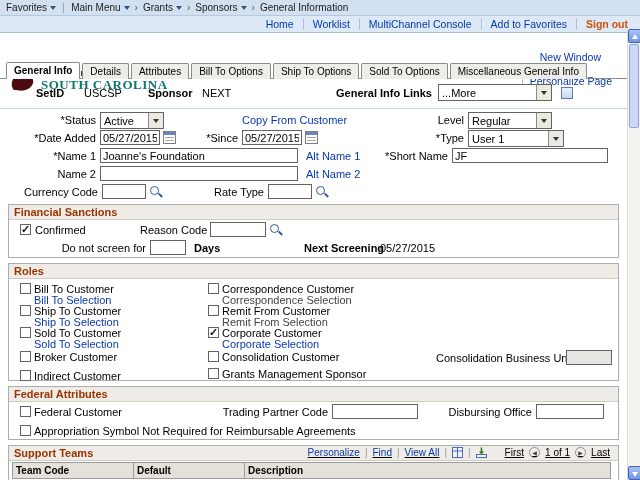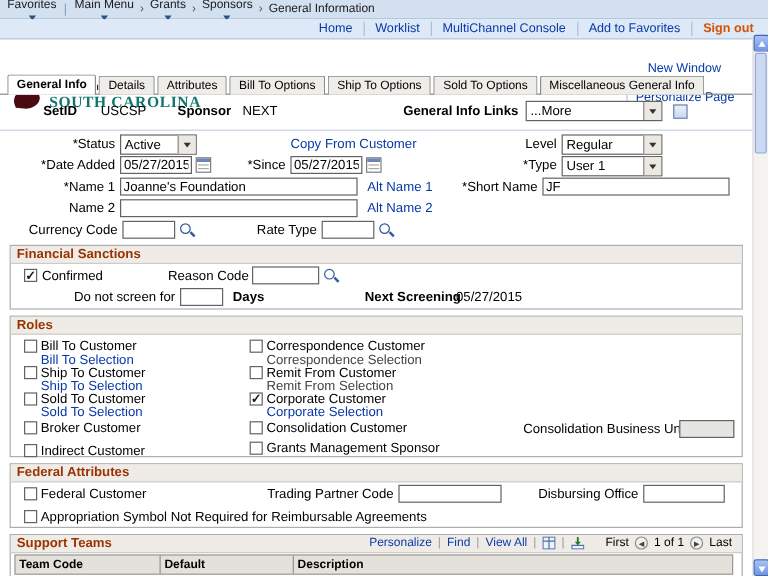--- a/index.html
+++ b/index.html
@@ -6,21 +6,21 @@
   html,body{background:#fff;}
   body{font-family:"Liberation Sans",sans-serif;}
   .page{position:relative;width:640px;height:480px;background:#fff;overflow:hidden;font-size:11px;color:#000;}
   .abs{position:absolute;}
   .lnk{color:#0839a8;cursor:pointer;text-decoration:none;}
   .lab{position:absolute;text-align:right;white-space:nowrap;}
   .blbl{font-weight:bold;white-space:nowrap;}
   .val{white-space:nowrap;}
   
   .bar1{position:absolute;top:0;left:0;right:0;height:16px;background:#d2e0f0;border-bottom:1px solid #b6c8dd;display:flex;align-items:center;padding-left:6px;font-size:10px;color:#1b1b1b;}
-  .bc-item{display:flex;align-items:center;gap:3px;cursor:pointer;white-space:nowrap;flex-direction:column;}
+  .bc-item{display:flex;align-items:center;gap:3px;cursor:pointer;white-space:nowrap;}
   .dd{width:0;height:0;border-left:3px solid transparent;border-right:3px solid transparent;border-top:4px solid #2c5380;}
   .bc-sep::before{content:"\203A";color:#555;margin:0 5px;}
   .bc-pipe{border-left:1px solid #8fa5bd;height:10px;margin:0 7px;}
   .bar2{position:absolute;top:16px;left:0;right:0;height:17px;background:#dde9f6;border-bottom:1px solid #a9bdd2;display:flex;align-items:center;justify-content:flex-end;padding-right:12px;font-size:10.5px;}
   .bar2 .nav-lnk{margin-left:9px;padding-left:9px;border-left:1px solid #aebfd4;}
   .bar2 .first{border-left:none;}
   .signout{color:#d4520a;font-weight:bold;}
   
   .hdrarea{position:absolute;top:33px;left:0;right:13px;height:29px;background:#fff;}
   .logo{position:absolute;top:36px;left:8px;display:flex;align-items:center;gap:5px;}
@@ -49,21 +49,21 @@
   .mag::before{content:"";position:absolute;left:1px;top:1px;width:7px;height:7px;border:1.5px solid #30589c;border-radius:50%;}
   .mag::after{content:"";position:absolute;left:8.5px;top:9px;width:4.5px;height:2px;background:#30589c;transform:rotate(45deg);}
   .cal{position:absolute;width:13px;height:13px;border:1px solid #7e7e7e;background:#fff;cursor:pointer;}
   .cal::before{content:"";display:block;height:3px;background:#6a87b8;}
   .cal::after{content:"";display:block;margin:2px 1px 0 1px;height:1px;background:#aaa;box-shadow:0 3px 0 #aaa;}
   
   .gbox{position:absolute;border:1px solid #adadad;background:#fff;}
   .gbox-h{height:15px;background:#efece7;border-bottom:1px solid #cfccc6;display:flex;align-items:center;padding:0 5px;}
   .gbox-title{color:#993300;font-weight:bold;font-size:11px;}
   
-  .gridbar{position:absolute;display:flex;align-items:flex-end;gap:5px;font-size:10px;}
+  .gridbar{position:absolute;display:flex;align-items:flex-end;gap:5px;font-size:10px;text-decoration:underline;}
   .gridbar .gpipe{color:#999;}
   .ghc{position:absolute;height:17px;background:#e4e1da;border:1px solid #9b9b9b;font-weight:bold;font-size:10px;padding:2px 3px;white-space:nowrap;overflow:hidden;}
   .circ-btn{width:11px;height:11px;border:1px solid #8d8d8d;border-radius:50%;background:#f2f0ec;display:inline-flex;align-items:center;justify-content:center;font-size:6px;color:#444;cursor:pointer;}
   .mini-icon{width:11px;height:11px;display:inline-block;cursor:pointer;}
   
   .vscroll{position:absolute;right:0;top:29px;bottom:0;width:13px;background:#f5f3ef;border-left:1px solid #dcdcdc;}
   .sb-btn{position:absolute;left:0;width:13px;height:14px;background:linear-gradient(#a9c2f5,#6e95e8);border:1px solid #3f64b4;border-radius:2px;cursor:pointer;}
   .sb-up{top:0;}
   .sb-down{bottom:0;}
   .sb-up::before{content:"";position:absolute;left:3px;top:4px;border-left:3px solid transparent;border-right:3px solid transparent;border-bottom:5px solid #fff;}
@@ -161,21 +161,21 @@
     <span class="sel-btn"></span>
   </div>
 
   <span class="lab" style="left:18px;top:132px;width:78px;">*Date Added</span>
   <input class="inp" style="left: 100px; top: 130px; width: 60px;" value="05/27/2015">
   <span class="cal" style="left:163px;top:131px;"></span>
   <span class="lab" style="left:190px;top:132px;width:48px;">*Since</span>
   <input class="inp" style="left: 242px; top: 130px; width: 60px;" value="05/27/2015">
   <span class="cal" style="left:305px;top:131px;"></span>
   <span class="lab" style="left:398px;top:132px;width:66px;">*Type</span>
-  <div class="sel" style="left:468px;top:130px;width:84px;justify-content:space-between;">
+  <div class="sel" style="left:468px;top:130px;width:96px;justify-content:space-between;">
     <span class="sel-val">User 1</span>
     <span class="sel-btn"></span>
   </div>
 
   <span class="lab" style="left:30px;top:150px;width:66px;">*Name 1</span>
   <input class="inp" style="left: 100px; top: 148px; width: 198px;" value="Joanne's Foundation">
   <span class="abs lnk" style="left:306px;top:150px;">Alt Name 1</span>
   <span class="lab" style="left:368px;top:150px;width:80px;">*Short Name</span>
   <input class="inp" style="left: 452px; top: 148px; width: 156px;" value="JF">
 

